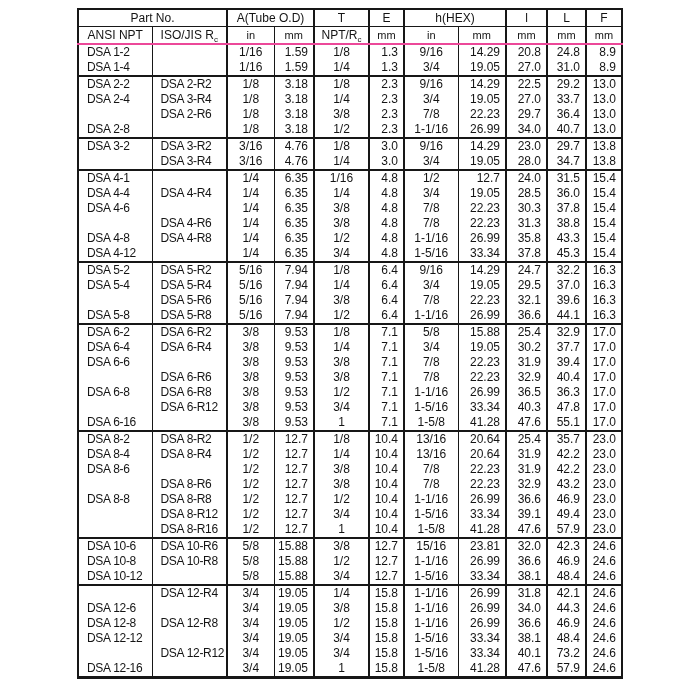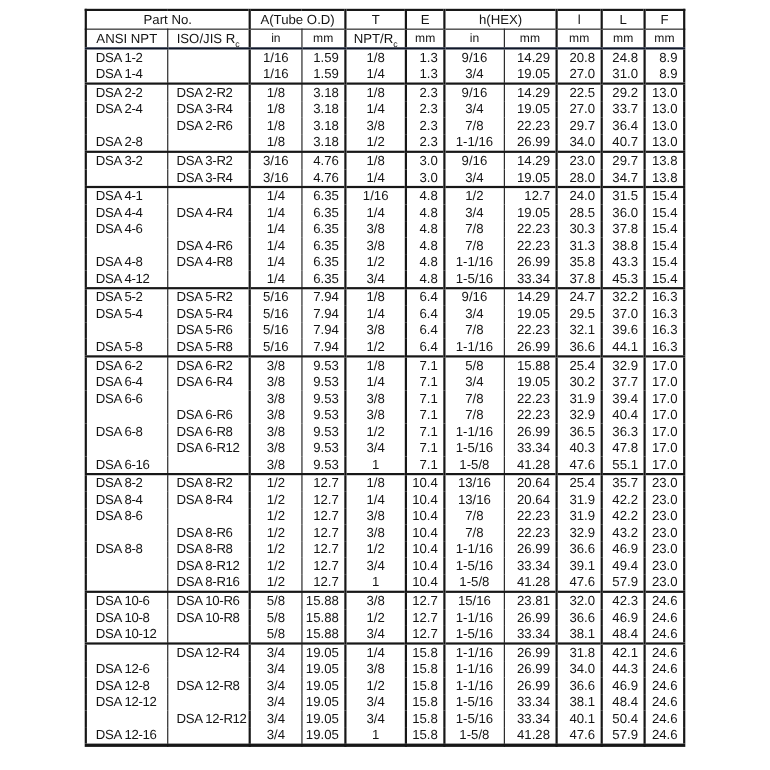--- a/index.html
+++ b/index.html
@@ -27,21 +27,21 @@
   .spec tr.h1 th:first-child{border-left:none;}
   .spec tr.h2 th:nth-child(3),.spec tr.h2 th:nth-child(5),
   .spec tr.h2 th:nth-child(6),.spec tr.h2 th:nth-child(7),
   .spec tr.h2 th:nth-child(9),.spec tr.h2 th:nth-child(10),
   .spec tr.h2 th:nth-child(11),
   .spec tbody td:nth-child(3),.spec tbody td:nth-child(5),
   .spec tbody td:nth-child(6),.spec tbody td:nth-child(7),
   .spec tbody td:nth-child(9),.spec tbody td:nth-child(10),
   .spec tbody td:nth-child(11){border-left-width:2px;}
   .spec tr.h1 th{height:16px;line-height:16px;border-bottom:1px solid #171717;text-align:center;}
-  .spec tr.h2 th{height:16px;line-height:16px;border-bottom:2px solid #0f172a;text-align:center;}
+  .spec tr.h2 th{height:16px;line-height:16px;border-bottom:2px solid #ec4899;text-align:center;}
   .spec tr.h2 th.unit{font-size:11px;}
   .spec tbody.section{border-top:2px solid #171717;}
   sub{font-size:8px;line-height:0;}
   
   .spec td.c0,.spec td.c1{text-align:left;padding-left:8px;letter-spacing:-0.3px;}
   .spec td.c2,.spec td.c4,.spec td.c6{text-align:center;}
   .spec td.c3,.spec td.c5,.spec td.c7,.spec td.c8,.spec td.c9,.spec td.c10{
     text-align:right;padding-right:5px;
   }
   .spec tr.h2 th.part-sub{font-size:12px;}
@@ -616,21 +616,21 @@
         <tr>
           <td class="c0"></td>
           <td class="c1">DSA 12-R12</td>
           <td class="c2">3/4</td>
           <td class="c3">19.05</td>
           <td class="c4">3/4</td>
           <td class="c5">15.8</td>
           <td class="c6">1-5/16</td>
           <td class="c7">33.34</td>
           <td class="c8">40.1</td>
-          <td class="c9">50.4</td>
+          <td class="c9">73.2</td>
           <td class="c10">24.6</td>
         </tr>
         <tr>
           <td class="c0">DSA 12-16</td>
           <td class="c1"></td>
           <td class="c2">3/4</td>
           <td class="c3">19.05</td>
           <td class="c4">1</td>
           <td class="c5">15.8</td>
           <td class="c6">1-5/8</td>

